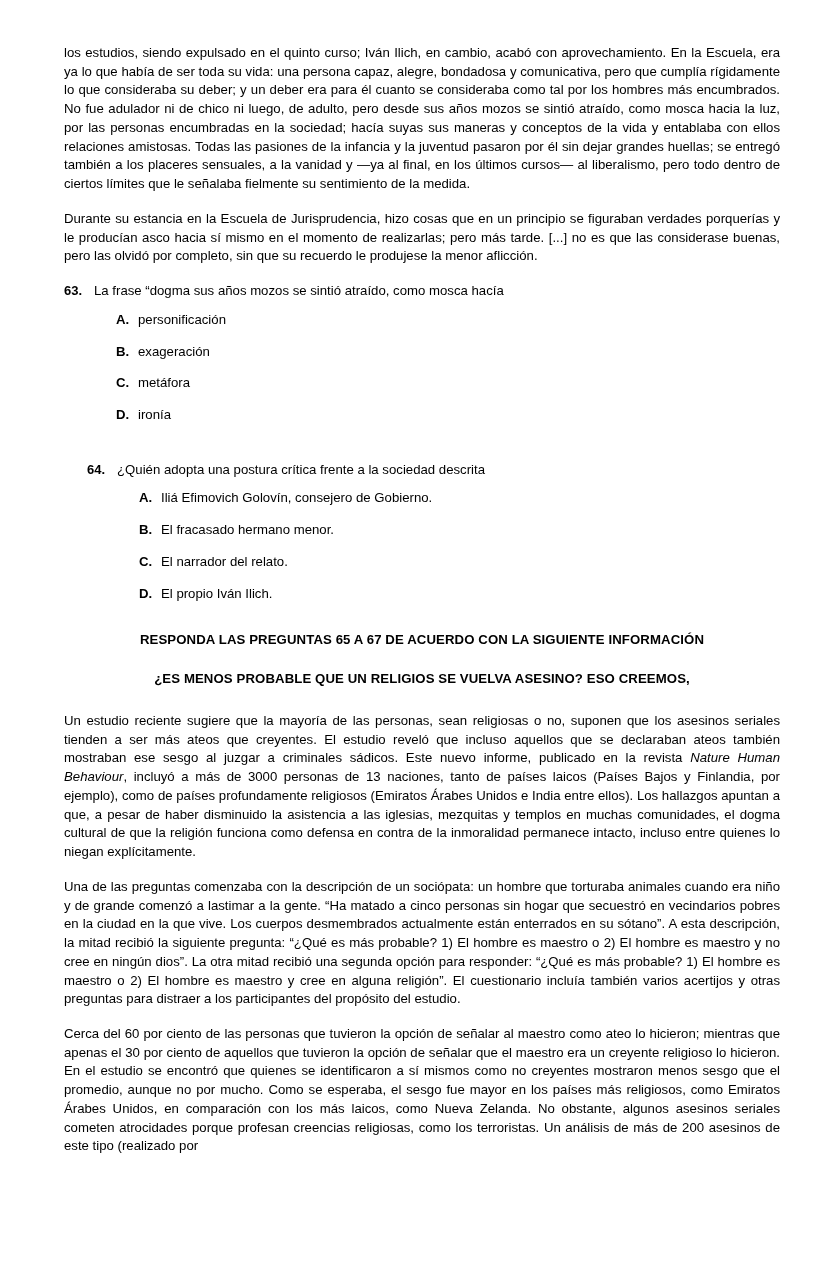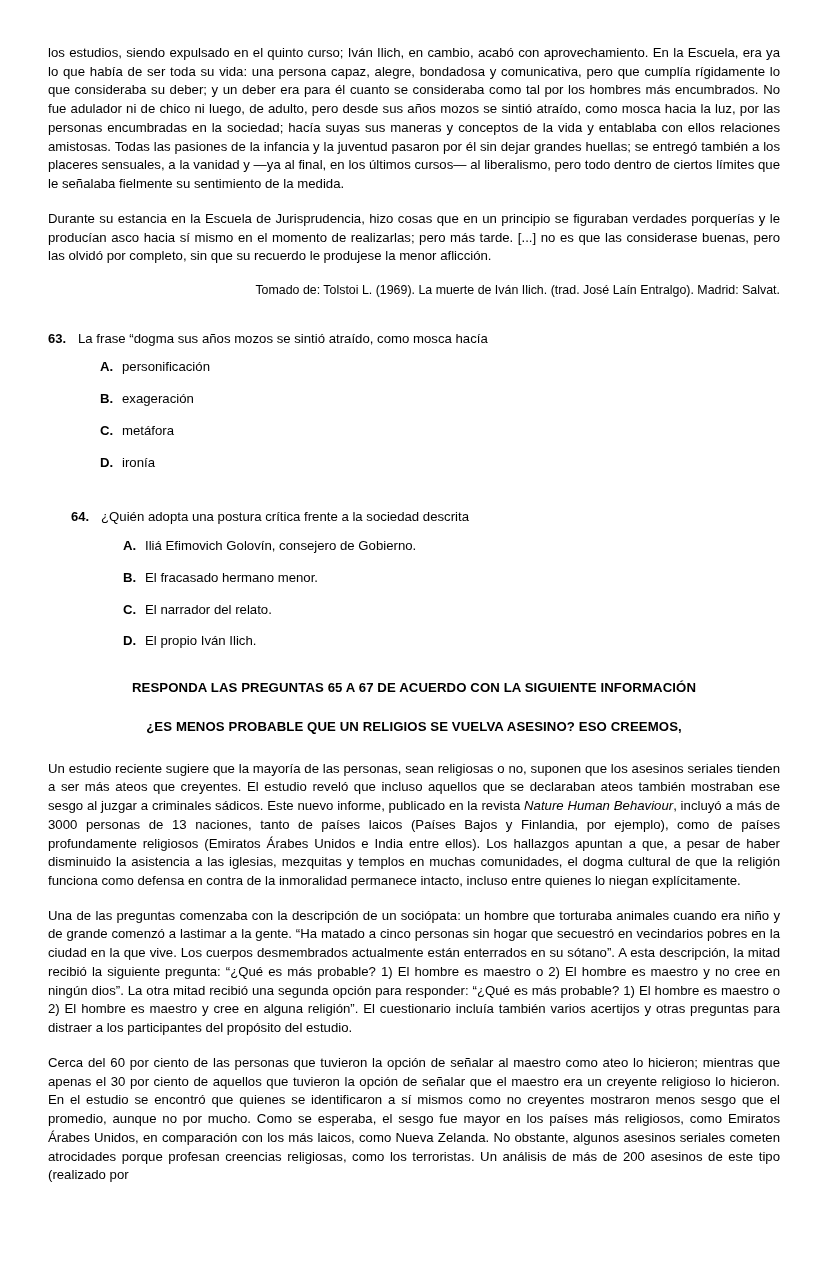--- a/index.html
+++ b/index.html
@@ -14,21 +14,21 @@
     color: #000000;
     font-size: 13.2px;
     line-height: 1.42;
     -webkit-font-smoothing: antialiased;
   }
   .page {
     position: relative;
     width: 828px;
     height: 1266px;
     box-sizing: border-box;
-    padding: 44px 48px 10px 48px;
+    padding: 44px 48px 10px 64px;
   }
   p.para {
     margin: 0 0 16px 0;
     text-align: justify;
     text-justify: inter-word;
     hyphens: none;
   }
   .source {
     margin: 0 0 30px 0;
     text-align: right;
@@ -99,21 +99,20 @@
   }
 </style>
 </head>
 <body>
 
 <div class="page">
 
   <p class="para">los estudios, siendo expulsado en el quinto curso; Iván Ilich, en cambio, acabó con aprovechamiento. En la Escuela, era ya lo que había de ser toda su vida: una persona capaz, alegre, bondadosa y comunicativa, pero que cumplía rígidamente lo que consideraba su deber; y un deber era para él cuanto se consideraba como tal por los hombres más encumbrados. No fue adulador ni de chico ni luego, de adulto, pero desde sus años mozos se sintió atraído, como mosca hacia la luz, por las personas encumbradas en la sociedad; hacía suyas sus maneras y conceptos de la vida y entablaba con ellos relaciones amistosas. Todas las pasiones de la infancia y la juventud pasaron por él sin dejar grandes huellas; se entregó también a los placeres sensuales, a la vanidad y —ya al final, en los últimos cursos— al liberalismo, pero todo dentro de ciertos límites que le señalaba fielmente su sentimiento de la medida.</p>
   <p class="para">Durante su estancia en la Escuela de Jurisprudencia, hizo cosas que en un principio se figuraban verdades porquerías y le producían asco hacia sí mismo en el momento de realizarlas; pero más tarde. [...] no es que las considerase buenas, pero las olvidó por completo, sin que su recuerdo le produjese la menor aflicción.</p>
 
-  <p class="source">Tomado de: Tolstoi L. (1969). La muerte de Iván Ilich. (trad. José Laín Entralgo). Madrid: Salvat.</p>
 
   <div class="question-block">
     <div class="question-line">
       <span class="q-num">63.</span>
       <span class="q-text">La frase “dogma sus años mozos se sintió atraído, como mosca hacía</span>
     </div>
     <ul class="options">
       <li>
         <span class="opt-letter">A.</span>
         <span class="opt-text">personificación</span>

